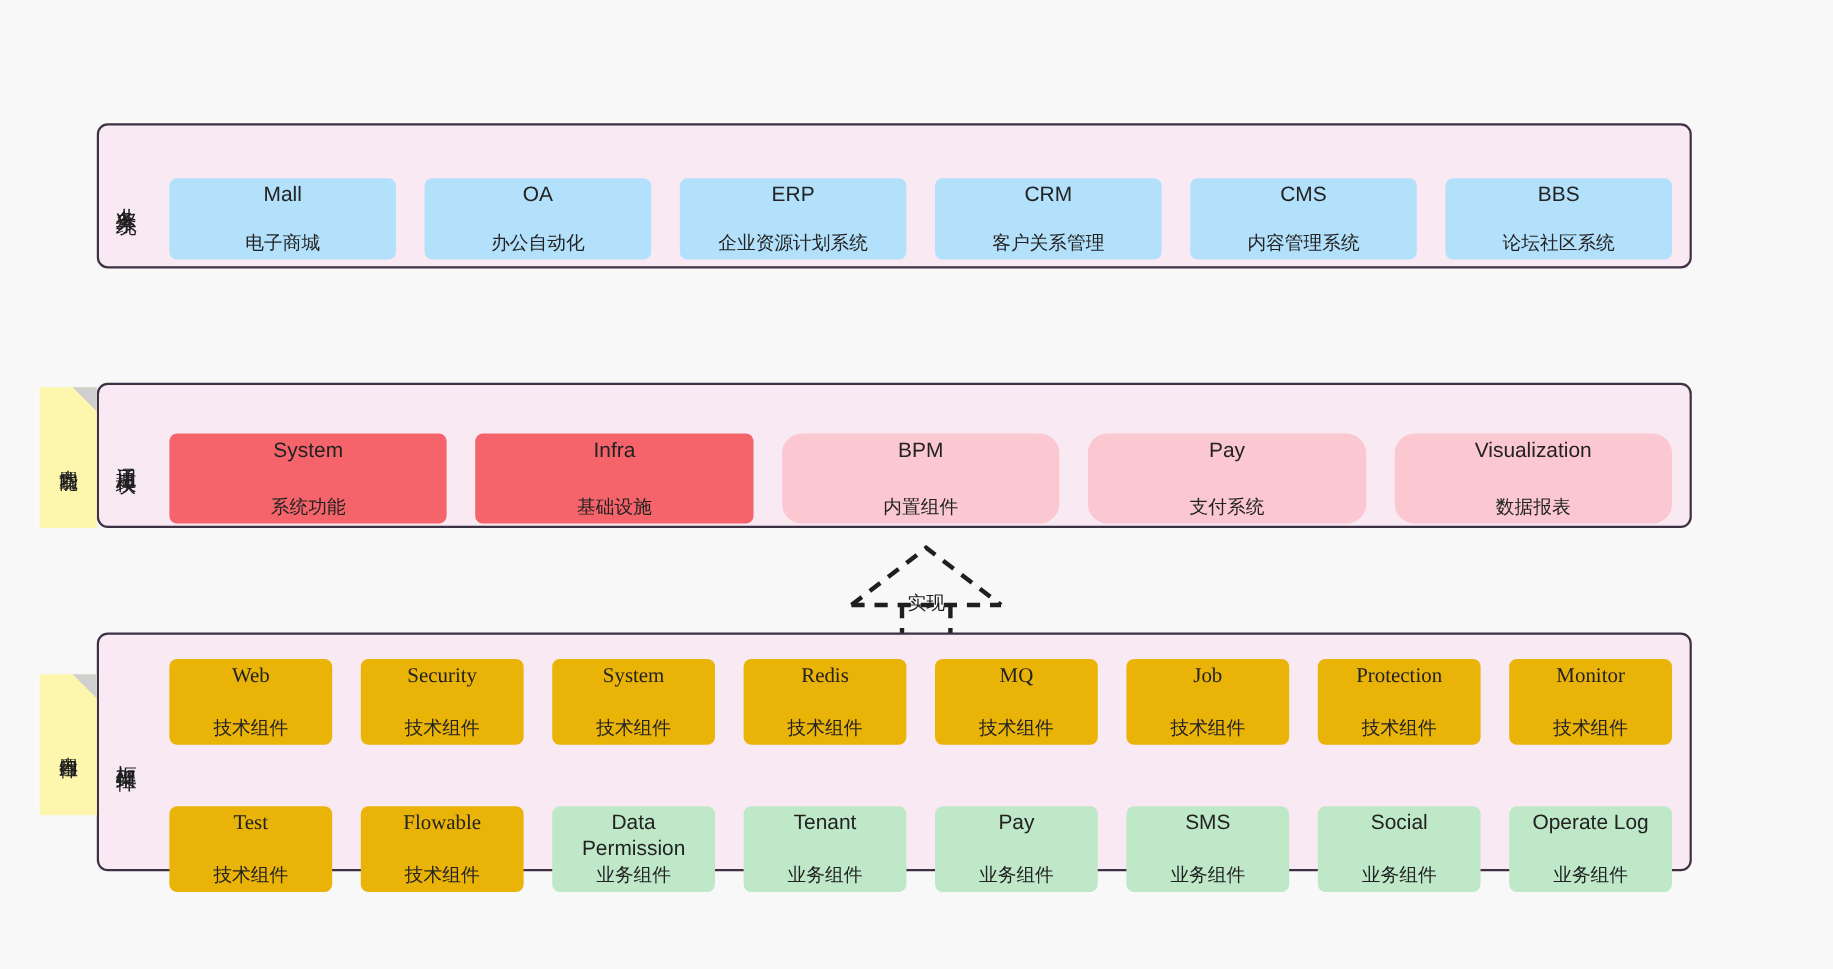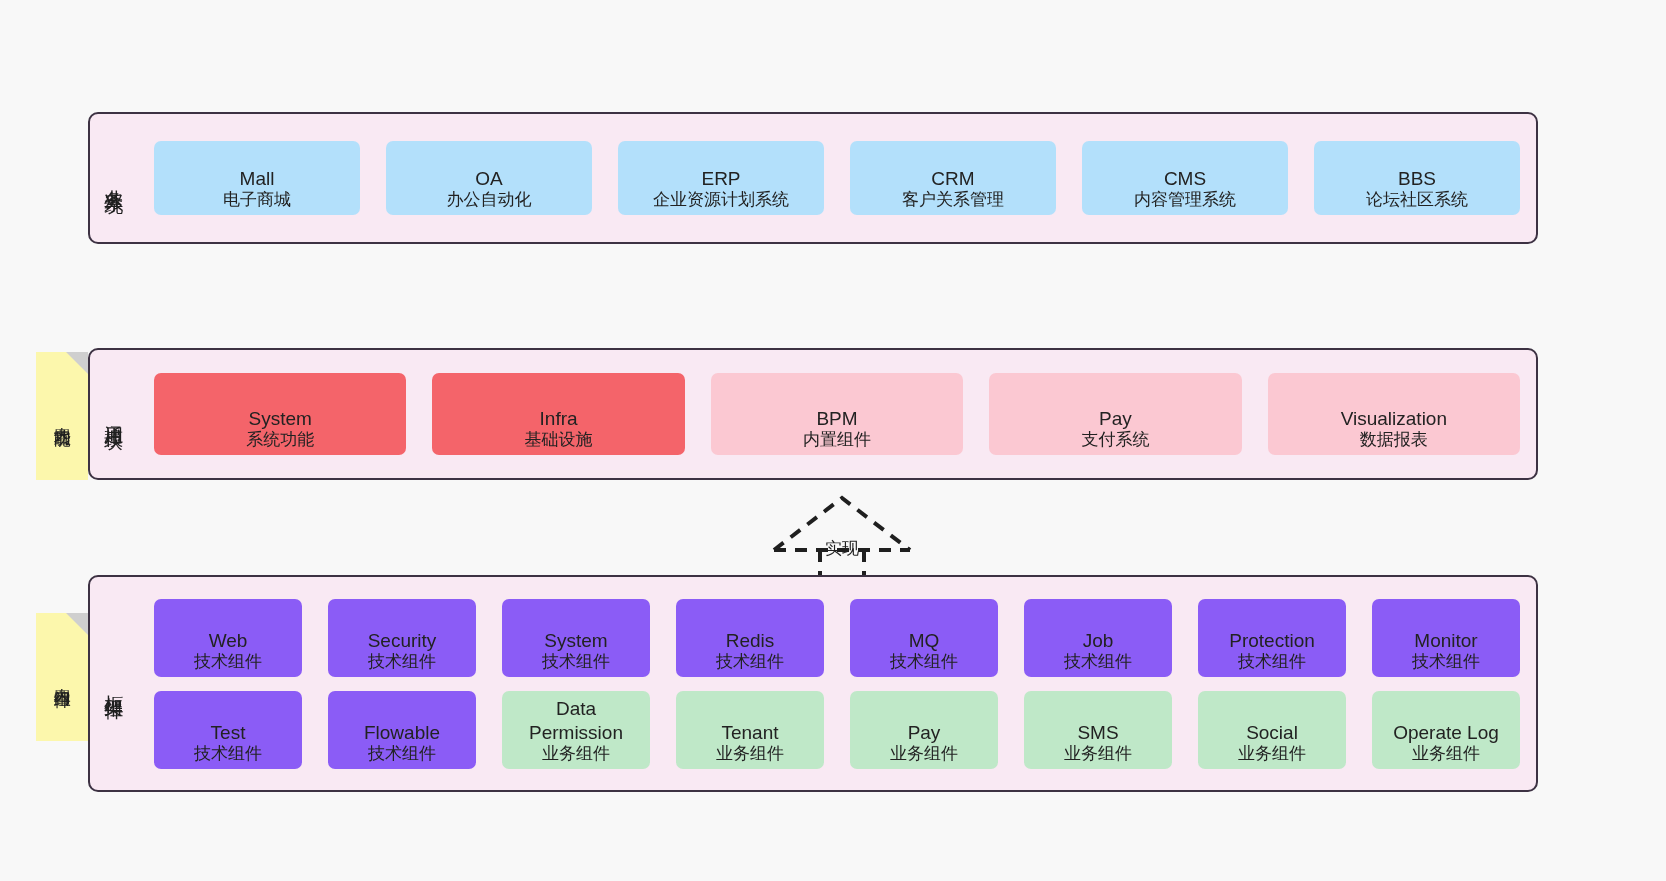--- a/index.html
+++ b/index.html
@@ -54,33 +54,34 @@
     align-items: stretch;
   }
 
   
   .node {
     flex: 1 1 0;
     border-radius: 7px;
     display: flex;
     flex-direction: column;
     align-items: center;
-    justify-content: flex-end;
+    justify-content: space-between;
     text-align: center;
     color: #222222;
     line-height: 1.22;
     padding: 4px 6px;
+    margin-top: 42px;
   }
   .node .title { font-size: 19px; }
   .node .sub   { font-size: 17px; }
 
   .node.blue        { background: #b3e0fb; }
   .node.red         { background: #f4646a; }
-  .node.pink        { background: #fbc8d2; }
-  .node.green       { background: #8b5cf6; }
+  .node.pink        { background: #fbc8d2; border-radius: 18px; }
+  .node.green       { background: #eab308; font-family: Liberation Serif, serif; }
   .node.lightgreen  { background: #bfe8c8; }
 
   
   #layer-business { left: 88px;  top: 112px; width: 1450px; height: 132px; }
   #layer-business .node { height: 74px; }
 
   #layer-modules  { left: 88px;  top: 348px; width: 1450px; height: 132px; }
   #layer-modules .node { height: 82px; }
 
   #layer-framework{ left: 88px;  top: 575px; width: 1450px; height: 217px; }

